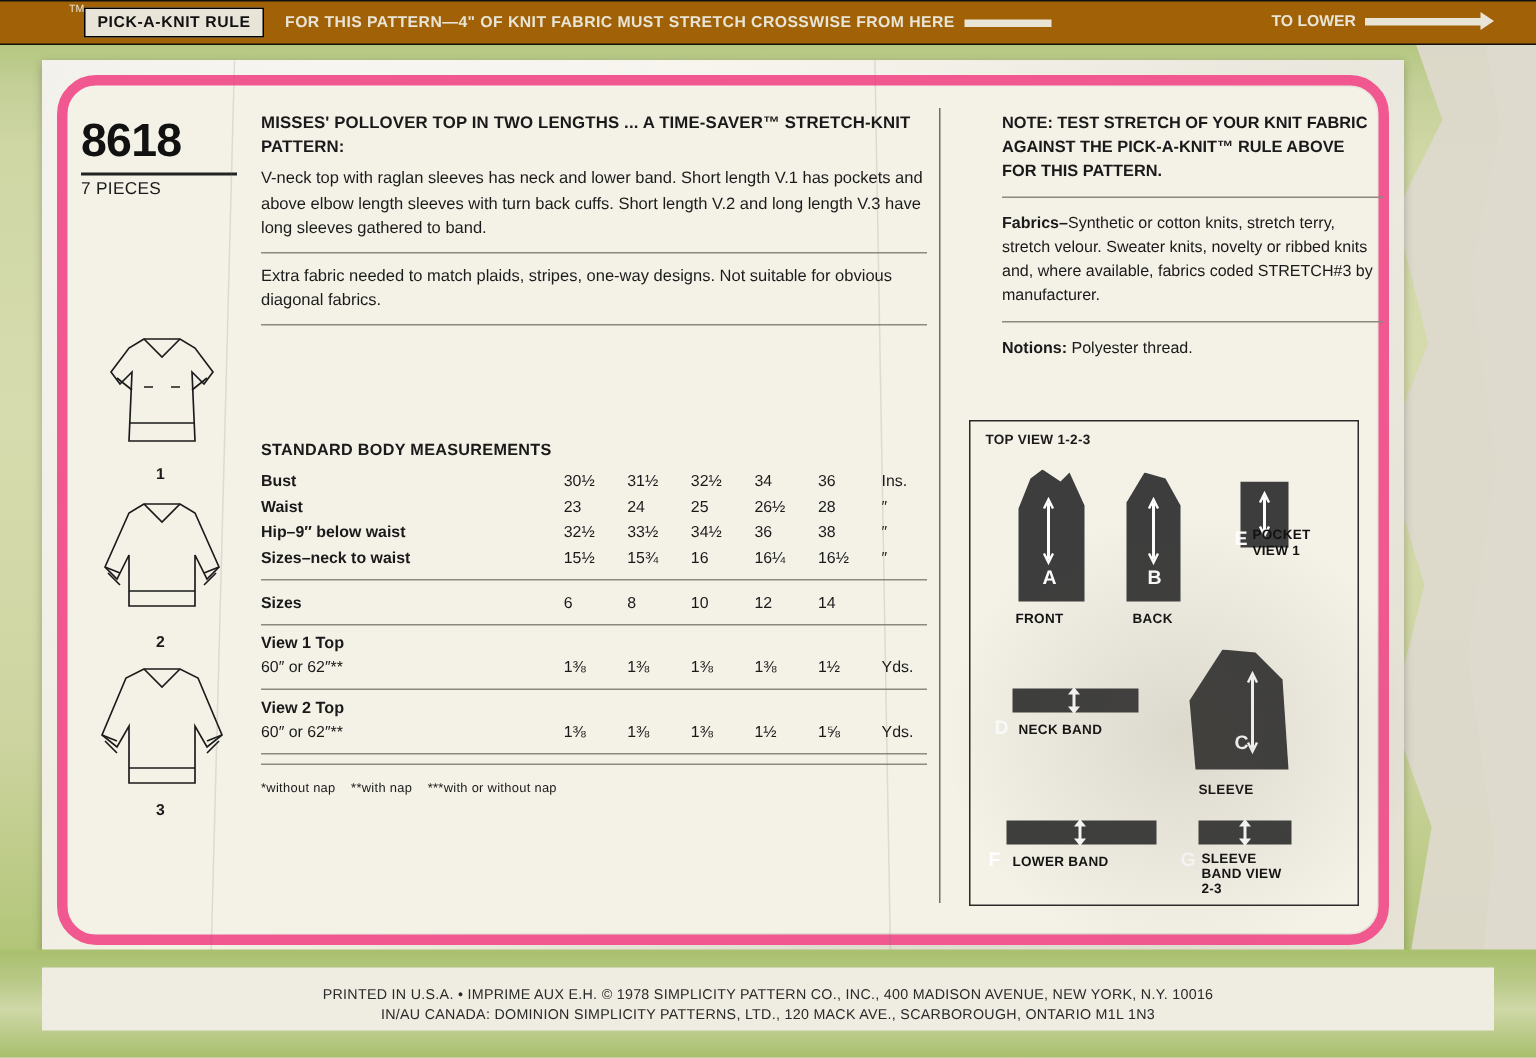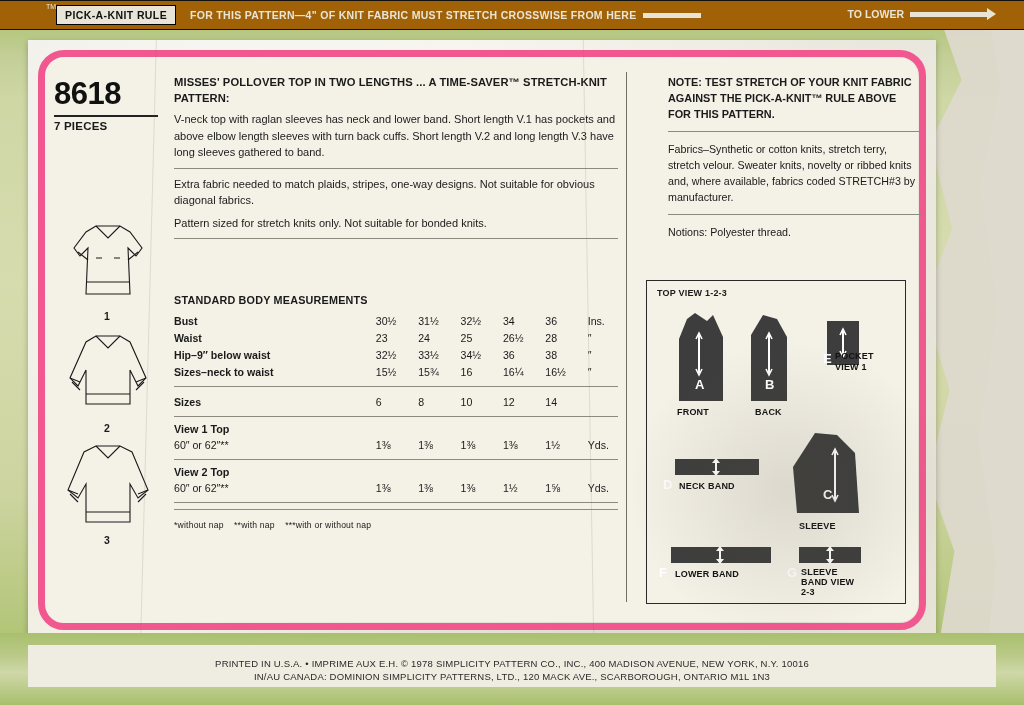--- a/index.html
+++ b/index.html
@@ -105,30 +105,30 @@
     position:absolute;left:580px;top:14px;width:1px;height:530px;background:#6f6f63;
   }
 
   
   .num-block{position:absolute;left:8px;top:18px;width:112px;}
   .pattern-no{
     font-size:31px;font-weight:bold;letter-spacing:-0.5px;color:#111;
     font-family:"Liberation Sans", sans-serif;
   }
   .num-rule{width:104px;height:2px;background:#222;margin:3px 0 3px 0;}
-  .pieces{font-size:11.5px;font-weight:bold;letter-spacing:.2px;}
+  .pieces{font-size:11.5px;font-weight:normal;letter-spacing:.2px;}
 
   
   .txt{position:absolute;left:128px;top:16px;width:444px;}
   .headline{
     font-size:11.2px;font-weight:bold;line-height:16px;letter-spacing:.1px;margin-bottom:5px;
   }
   .para{font-size:11px;line-height:16.5px;color:#1b1b1b;margin-bottom:6px;}
   .hr{height:1px;background:#8a8a7e;margin:7px 0;}
-  .bold{font-weight:normal;}
+  .bold{font-weight:bold;}
 
   
   .sketches{position:absolute;left:10px;top:150px;width:112px;}
   .sk{position:relative;height:112px;}
   .sk .cap{position:absolute;bottom:-2px;left:48px;font-size:10.5px;font-weight:bold;}
 
   
   .meas{position:absolute;left:128px;top:236px;width:444px;}
   .meas h4{
     font-size:10.8px;font-weight:bold;margin:0 0 6px 0;letter-spacing:.2px;
@@ -204,21 +204,20 @@
           <div class="pattern-no">8618</div>
           <div class="num-rule"></div>
           <div class="pieces">7 PIECES</div>
         </div>
 
         <div class="txt">
           <div class="headline">MISSES' POLLOVER TOP IN TWO LENGTHS ... A TIME-SAVER™ STRETCH-KNIT PATTERN:</div>
           <div class="para">V-neck top with raglan sleeves has neck and lower band. Short length V.1 has pockets and above elbow length sleeves with turn back cuffs. Short length V.2 and long length V.3 have long sleeves gathered to band.</div>
           <div class="hr"></div>
           <div class="para">Extra fabric needed to match plaids, stripes, one-way designs. Not suitable for obvious diagonal fabrics.</div>
-          <div class="para bold">Pattern sized for stretch knits only. Not suitable for bonded knits.</div>
           <div class="hr"></div>
         </div>
 
         <div class="sketches">
 
           <div class="sk">
             <svg width="104" height="108" viewBox="0 0 104 108">
               <g fill="none" stroke="#1a1a1a" stroke-width="1.1">
                 <path d="M40 18 L30 24 L18 40 L24 48 L32 40 L30 86 L74 86 L72 40 L80 48 L86 40 L74 24 L64 18 Z"></path>
                 <path d="M40 18 L52 30 L64 18"></path>

